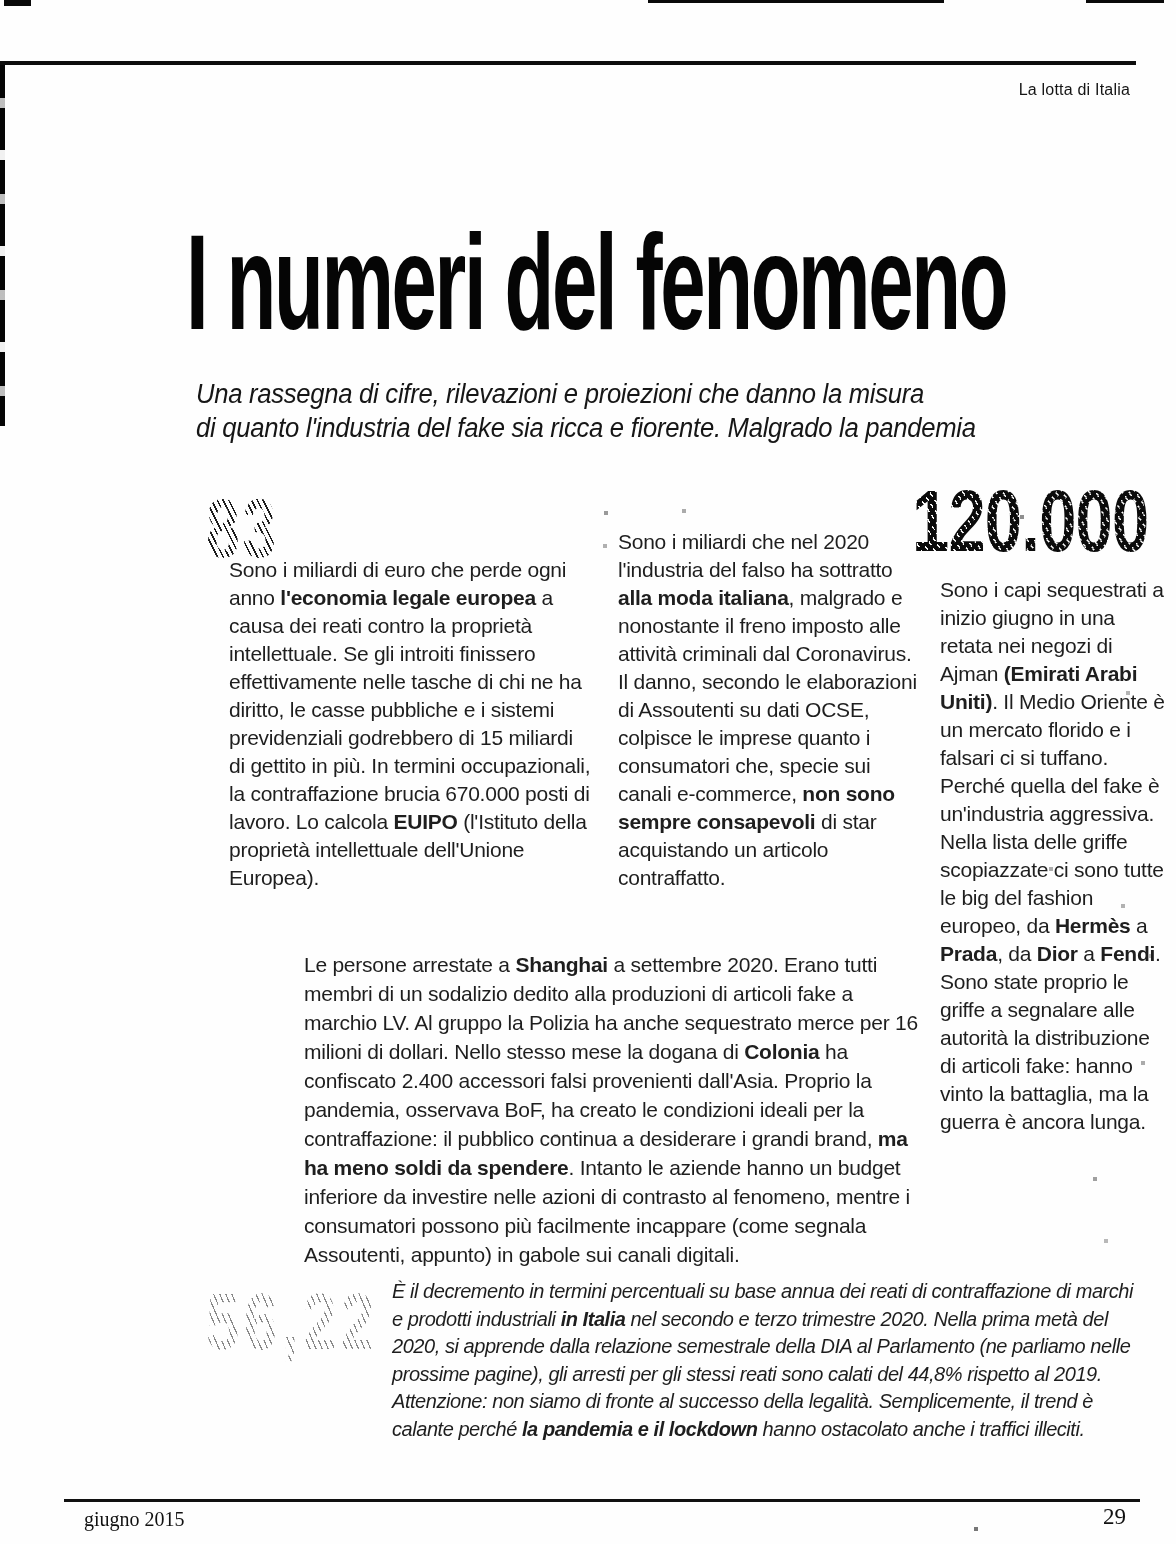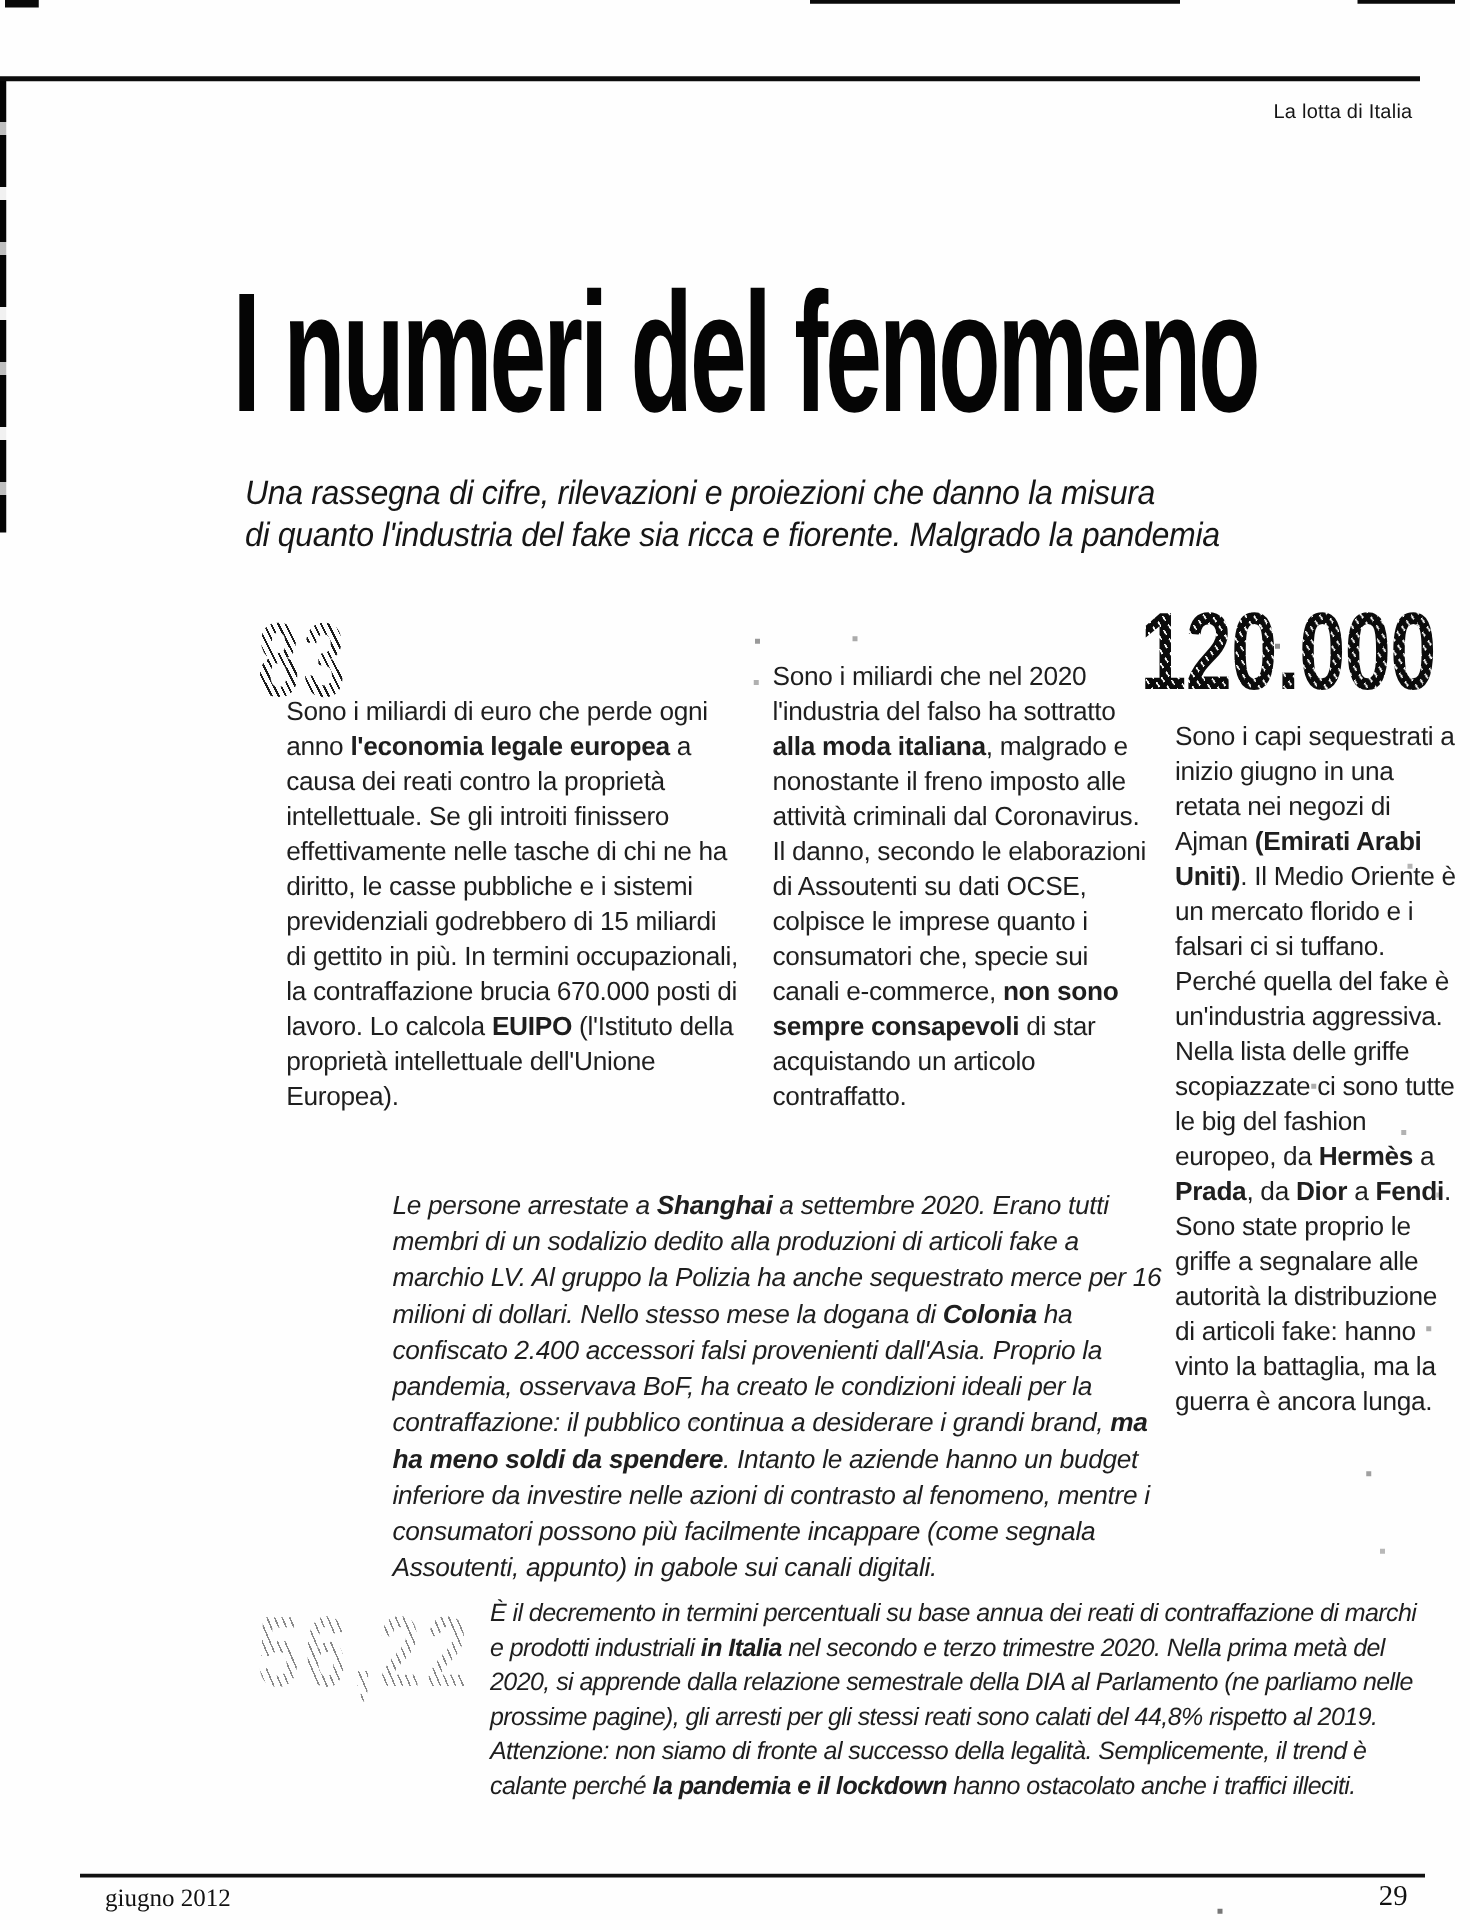--- a/index.html
+++ b/index.html
@@ -59,21 +59,21 @@
   }
   .num-56 {
     left:206px; top:1282px; font-size:80px; letter-spacing:6px; transform:scaleX(.75);
     color:#2a2a2a; opacity:.55;
     -webkit-mask-image:repeating-linear-gradient(60deg,#000 0 1.5px,transparent 1.5px 7px);
             mask-image:repeating-linear-gradient(60deg,#000 0 1.5px,transparent 1.5px 7px);
   }
   .col1 { left:205px; top:556px; width:362px; }
   .col2 { left:594px; top:528px; width:300px; }
   .col3 { left:916px; top:576px; width:226px; }
-  .mid  { left:290px; top:950px; width:622px; line-height:29px;font-style:italic; }
+  .mid  { left:280px; top:950px; width:622px; line-height:29px; }
   .dia  { left:368px; top:1278px; width:752px; font-size:20px; line-height:27.5px; letter-spacing:-.45px;font-style:italic; }
 
   .footer-issue {
     position:absolute; left:84px; top:1508px;
     font-family:"Liberation Serif", serif; font-size:20px; color:#111;
   }
   .footer-page {
     position:absolute; right:50px; top:1504px;
     font-family:"Liberation Serif", serif; font-size:23px; color:#111;
   }
@@ -116,16 +116,16 @@
 
   <div class="big-num num-120">120.000</div>
   <p class="body-text col3"><span>Sono i capi sequestrati a inizio giugno in una retata nei negozi di Ajman </span><span class="b">(Emirati Arabi Uniti)</span><span>. Il Medio Oriente è un mercato florido e i falsari ci si tuffano. Perché quella del fake è un'industria aggressiva. Nella lista delle griffe scopiazzate ci sono tutte le big del fashion europeo, da </span><span class="b">Hermès</span><span> a </span><span class="b">Prada</span><span>, da </span><span class="b">Dior</span><span> a </span><span class="b">Fendi</span><span>. Sono state proprio le griffe a segnalare alle autorità la distribuzione di articoli fake: hanno vinto la battaglia, ma la guerra è ancora lunga.</span></p>
 
   <p class="body-text mid"><span>Le persone arrestate a </span><span class="b">Shanghai</span><span> a settembre 2020. Erano tutti membri di un sodalizio dedito alla produzioni di articoli fake a marchio LV. Al gruppo la Polizia ha anche sequestrato merce per 16 milioni di dollari. Nello stesso mese la dogana di </span><span class="b">Colonia</span><span> ha confiscato 2.400 accessori falsi provenienti dall'Asia. Proprio la pandemia, osservava BoF, ha creato le condizioni ideali per la contraffazione: il pubblico continua a desiderare i grandi brand, </span><span class="b">ma ha meno soldi da spendere</span><span>. Intanto le aziende hanno un budget inferiore da investire nelle azioni di contrasto al fenomeno, mentre i consumatori possono più facilmente incappare (come segnala Assoutenti, appunto) in gabole sui canali digitali.</span></p>
 
   <div class="big-num num-56">56,22</div>
   <p class="body-text dia"><span>È il decremento in termini percentuali su base annua dei reati di contraffazione di marchi e prodotti industriali </span><span class="b">in Italia</span><span> nel secondo e terzo trimestre 2020. Nella prima metà del 2020, si apprende dalla relazione semestrale della DIA al Parlamento (ne parliamo nelle prossime pagine), gli arresti per gli stessi reati sono calati del 44,8% rispetto al 2019. Attenzione: non siamo di fronte al successo della legalità. Semplicemente, il trend è calante perché </span><span class="b">la pandemia e il lockdown</span><span> hanno ostacolato anche i traffici illeciti.</span></p>
 
   <div class="footer-rule"></div>
-  <div class="footer-issue">giugno 2012</div>
+  <div class="footer-issue">giugno 2015</div>
   <div class="footer-page">29</div>
 
 </div>
 
 </body></html>

